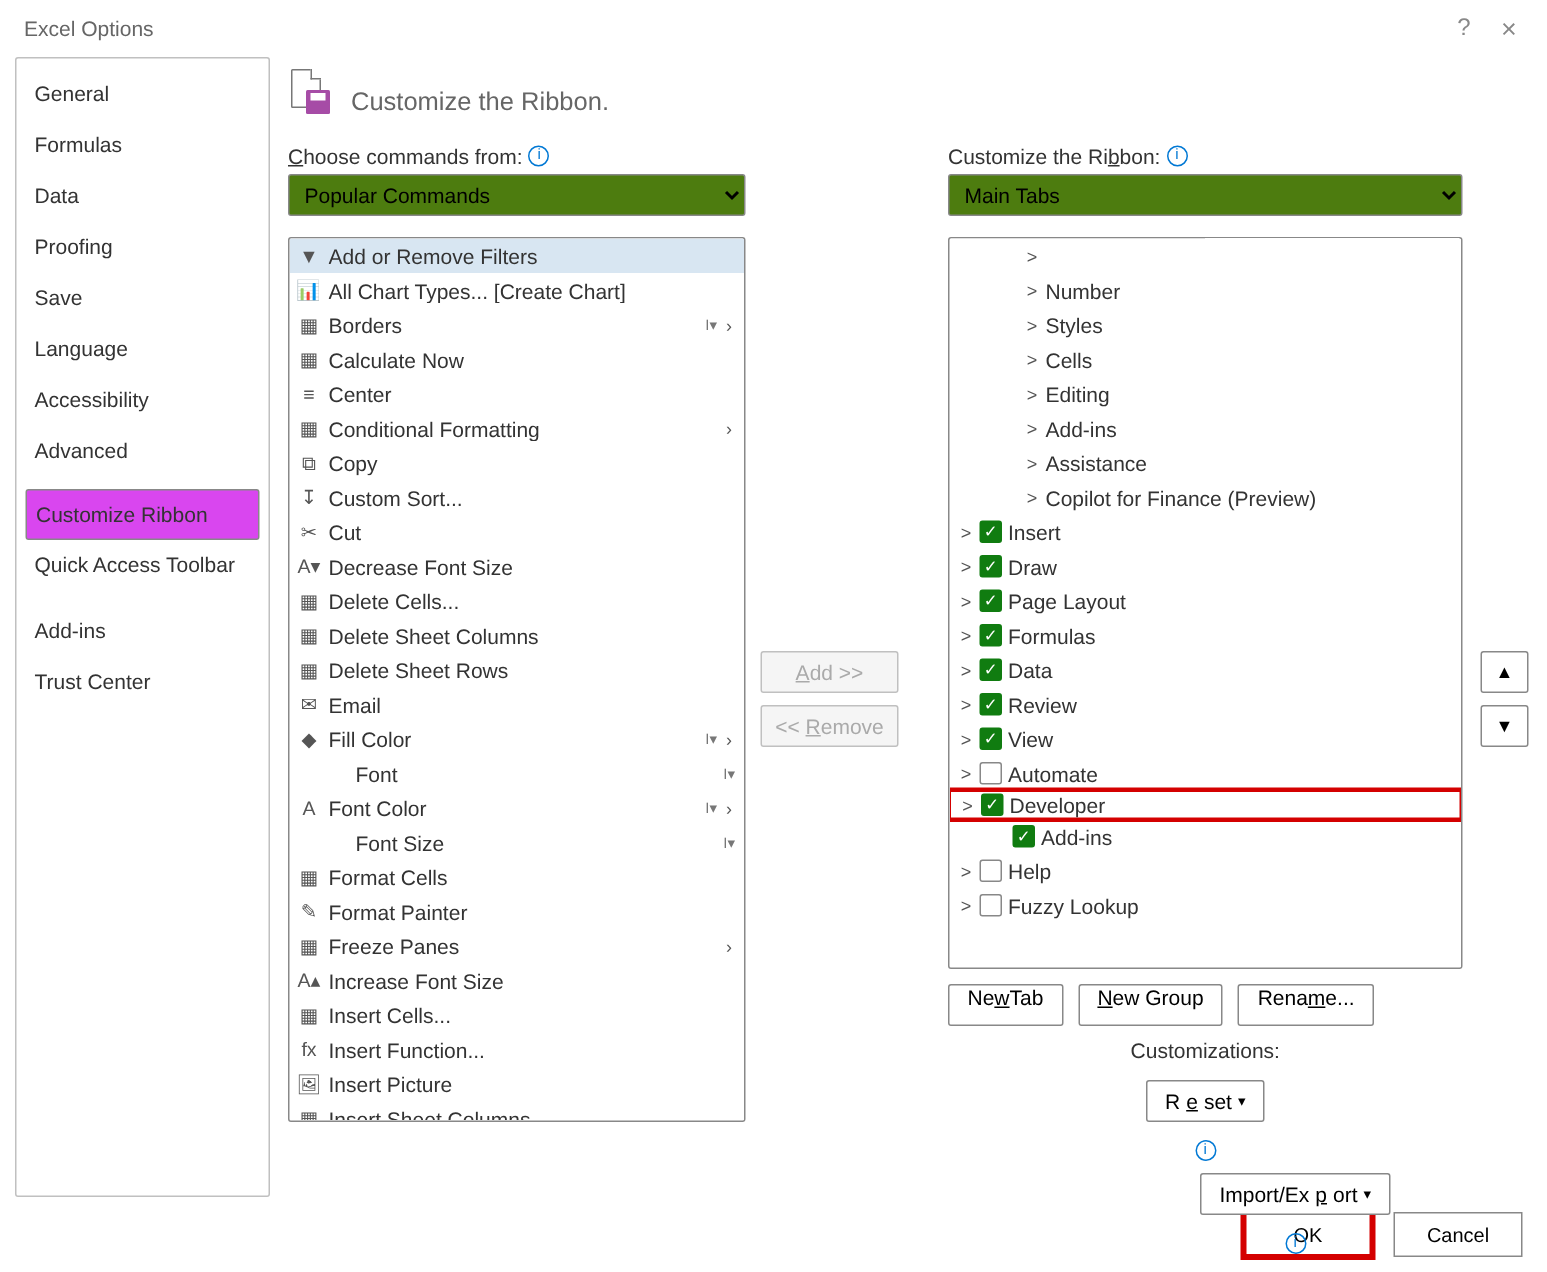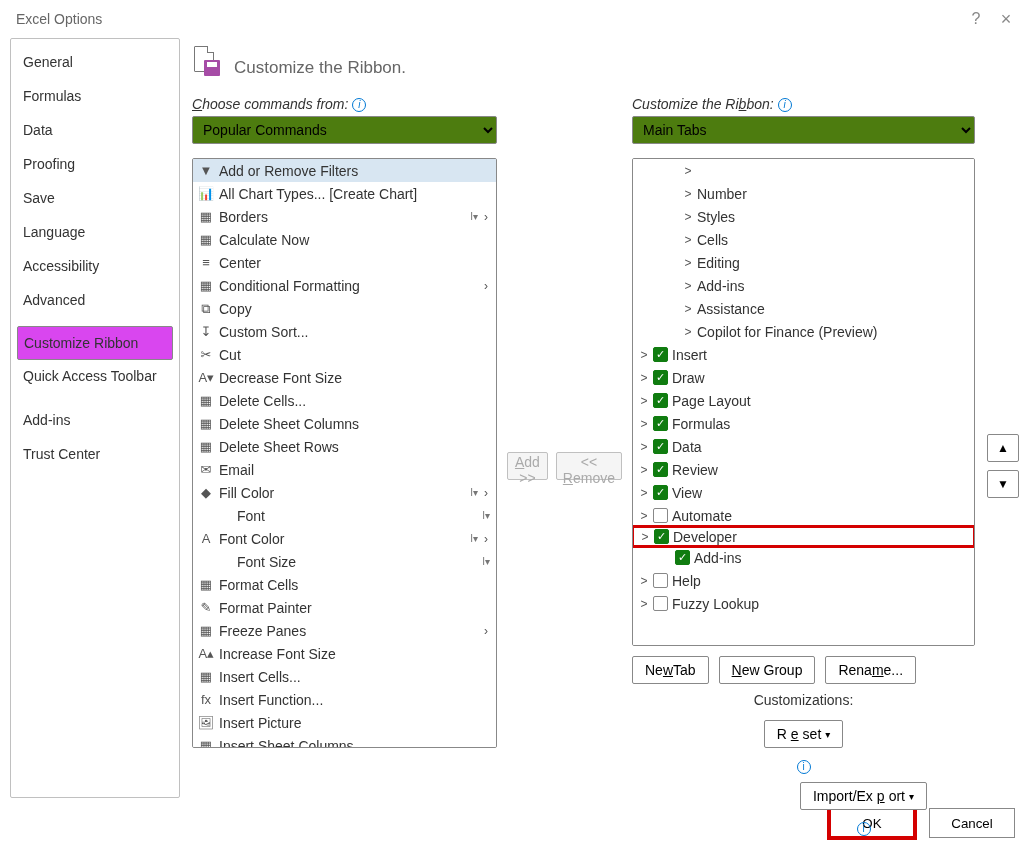--- a/index.html
+++ b/index.html
@@ -29,25 +29,25 @@
   .right {
     flex: 1; display: flex; flex-direction: column;
   }
   .header-row { display: flex; align-items: center; gap: 10px; padding: 8px 0 18px 0; }
   .header-icon { width: 32px; height: 32px; position: relative; }
   .header-text { font-size: 17px; color: #666; margin-top: 12px; }
 
   .panels { display: flex; gap: 10px; flex: 1; position: relative; }
   .panel-left, .panel-right2 { display: flex; flex-direction: column; }
   .panel-left { width: 305px; }
-  .middle-col { width: 115px; display: flex; align-items: center; justify-content: center; gap: 8px; }
+  .middle-col { width: 115px; display: flex; flex-direction: column; align-items: flex-start; justify-content: center; gap: 8px; }
   .panel-right2 { flex: 1; }
   .narrow-btns { width: 36px; display: flex; flex-direction: column; gap: 8px; justify-content: center; align-items: center; }
 
-  .field-label { margin-bottom: 4px; display: flex; align-items: flex-end; gap: 4px; font-style: italic; }
+  .field-label { margin-bottom: 4px; display: flex; align-items: center; gap: 4px; }
   .field-label .ul { text-decoration: underline; }
   .info-icon {
     display: inline-block; width: 14px; height: 14px; border: 1px solid #0078d4;
     border-radius: 50%; color: #0078d4; font-size: 10px; line-height: 12px; text-align: center;
   }
 
   select.combobox {
     width: 100%; height: 28px; border: 1px solid #888; border-radius: 2px;
     padding: 2px 6px; font-size: 14px; background: #4d7c0f;
   }
@@ -94,21 +94,21 @@
 
   .arrow-btn {
     width: 32px; height: 28px; border:1px solid #888; border-radius:2px; background:#fff;
     font-size:12px; cursor:pointer;
   }
 
   .below-tree { margin-top: 10px; display: flex; flex-direction: column; gap: 8px; }
   .row-btns { display: flex; gap: 10px; }
   .btn {
     height: 28px; padding: 0 12px; border:1px solid #888; border-radius:2px; background:#fff;
-    font-size:14px; cursor:pointer; display:inline-flex; align-items:center;
+    font-size:14px; cursor:pointer; display:inline-flex; align-items:flex-start;
   }
   .btn .ul { text-decoration: underline; }
   .row-label { display:flex; align-items:center; gap: 12px; flex-direction: column; }
   .dropbtn { display:inline-flex; align-items:center; gap:4px; }
   .dropbtn .caret { font-size:10px;}
 
   .footer {
     display:flex; justify-content:flex-end; gap:14px; padding: 10px 16px 0 16px;
   }
   .footer .ok {

